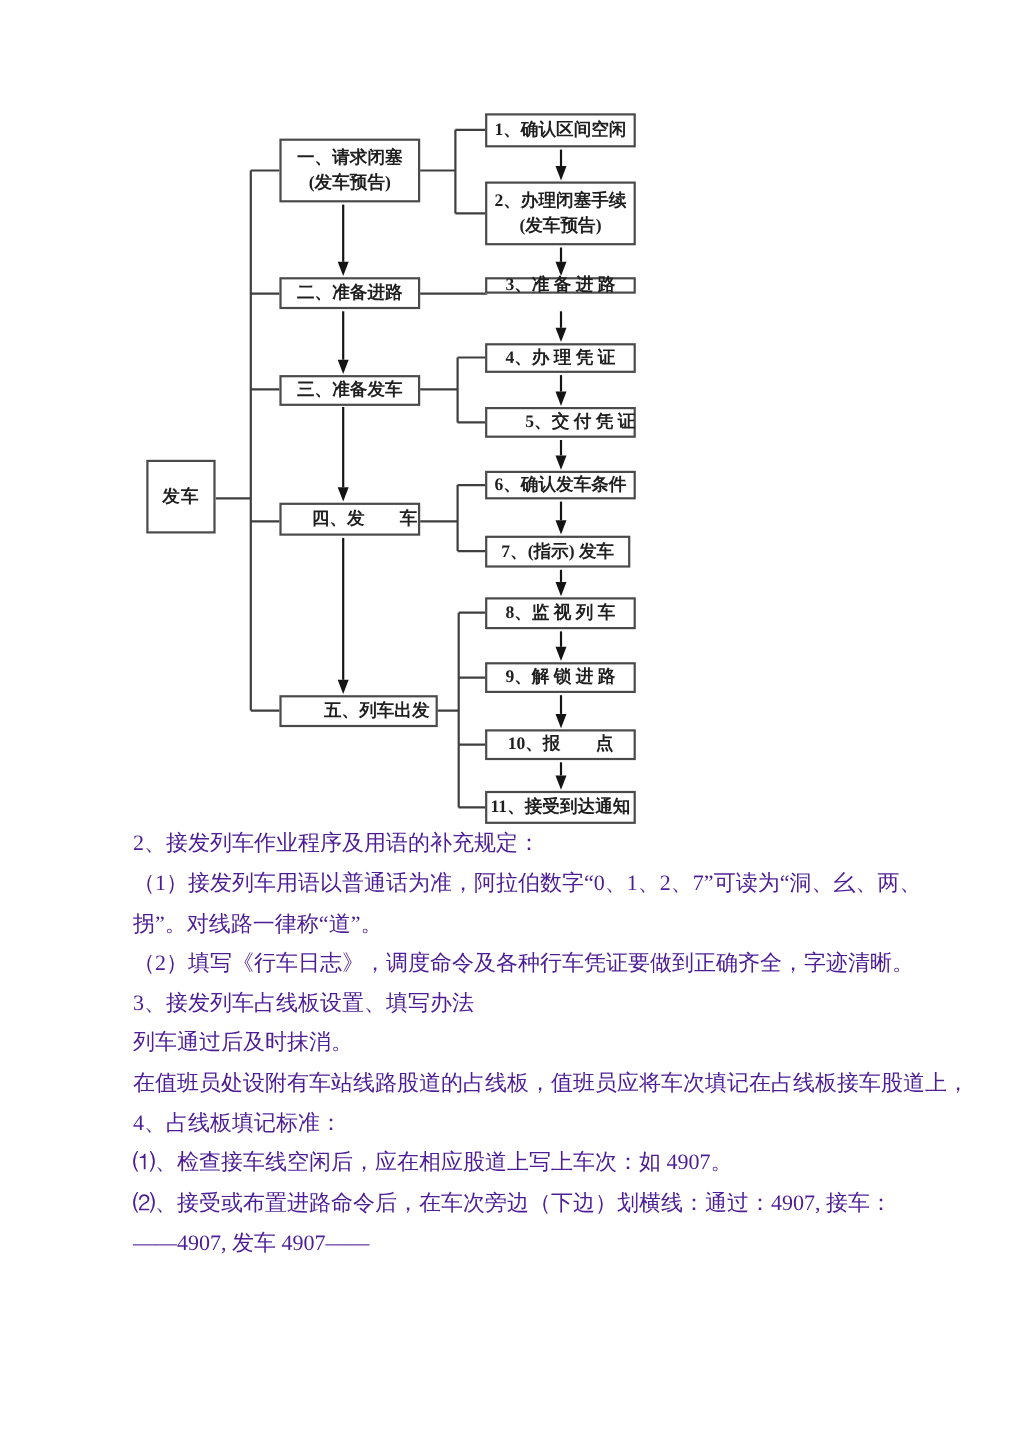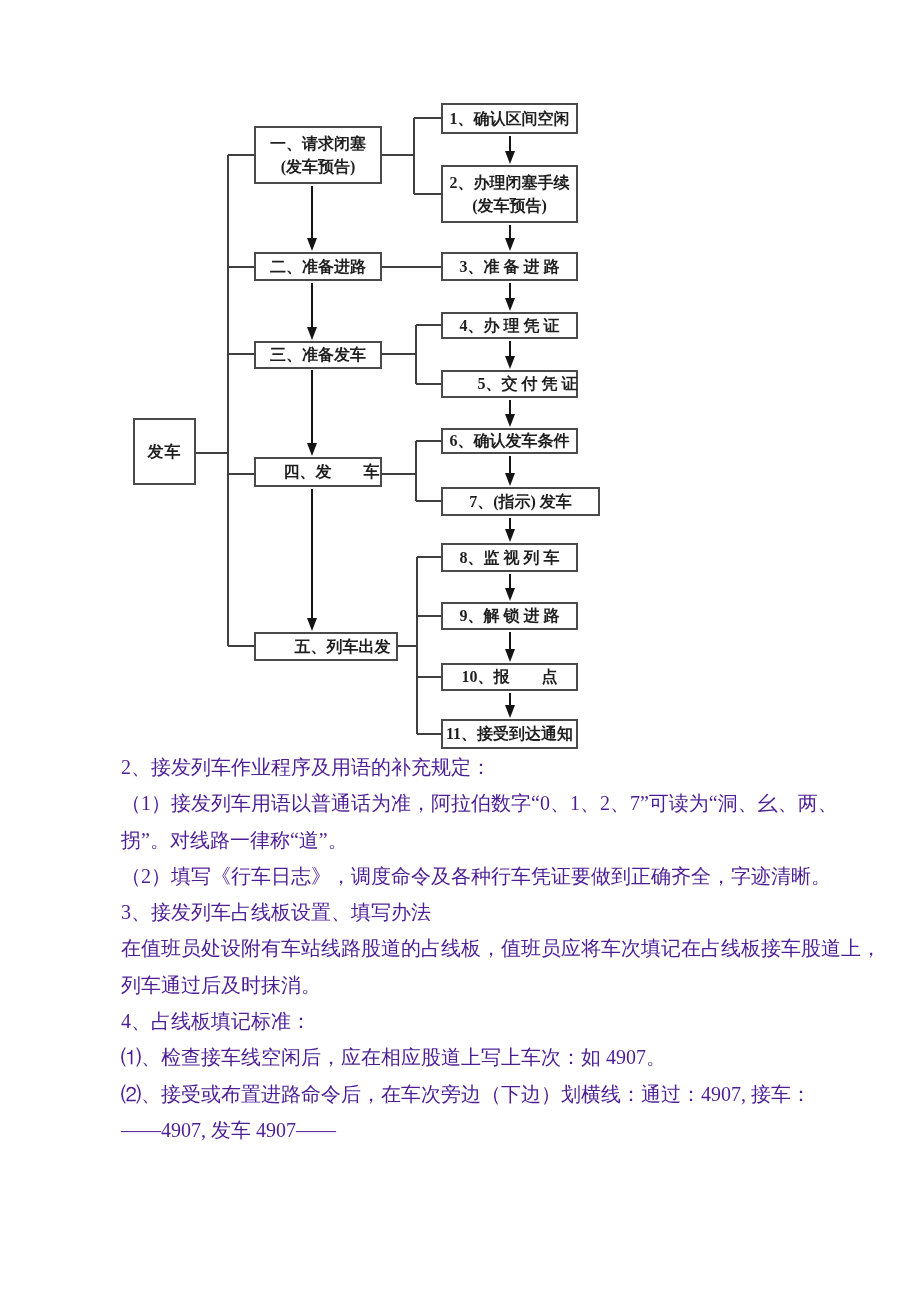--- a/index.html
+++ b/index.html
@@ -100,33 +100,33 @@
     <span>五、列车出发</span>
   </div>
 
   <div class="fbox" style="left:441px;top:103px;width:137px;height:31px;">
     <span>1、确认区间空闲</span>
   </div>
   <div class="fbox" style="left:441px;top:165px;width:137px;height:58px;">
     <span>2、办理闭塞手续</span>
     <span>(发车预告)</span>
   </div>
-  <div class="fbox" style="left:441px;top:252px;width:137px;height:29px;">
+  <div class="fbox" style="left:441px;top:252px;width:137px;height:15px;">
     <span>3、准 备 进 路</span>
   </div>
   <div class="fbox" style="left:441px;top:312px;width:137px;height:27px;">
     <span>4、办 理 凭 证</span>
   </div>
   <div class="fbox" style="left:441px;top:370px;width:137px;height:28px;padding-left:36px;">
     <span>5、交 付 凭 证</span>
   </div>
   <div class="fbox" style="left:441px;top:428px;width:137px;height:26px;">
     <span>6、确认发车条件</span>
   </div>
-  <div class="fbox" style="left:441px;top:487px;width:159px;height:29px;">
+  <div class="fbox" style="left:441px;top:487px;width:132px;height:29px;">
     <span>7、(指示) 发车</span>
   </div>
   <div class="fbox" style="left:441px;top:543px;width:137px;height:29px;">
     <span>8、监 视 列 车</span>
   </div>
   <div class="fbox" style="left:441px;top:602px;width:137px;height:28px;">
     <span>9、解 锁 进 路</span>
   </div>
   <div class="fbox" style="left:441px;top:663px;width:137px;height:28px;">
     <span>10、报　　点</span>
@@ -134,21 +134,21 @@
   <div class="fbox" style="left:441px;top:719px;width:137px;height:30px;">
     <span>11、接受到达通知</span>
   </div>
 
   <div class="textblock">
     <div class="tline">2、接发列车作业程序及用语的补充规定：</div>
     <div class="tline">（1）接发列车用语以普通话为准，阿拉伯数字“0、1、2、7”可读为“洞、幺、两、</div>
     <div class="tline">拐”。对线路一律称“道”。</div>
     <div class="tline">（2）填写《行车日志》，调度命令及各种行车凭证要做到正确齐全，字迹清晰。</div>
     <div class="tline">3、接发列车占线板设置、填写办法</div>
+    <div class="tline">列车通过后及时抹消。</div>
     <div class="tline">在值班员处设附有车站线路股道的占线板，值班员应将车次填记在占线板接车股道上，</div>
-    <div class="tline">列车通过后及时抹消。</div>
     <div class="tline">4、占线板填记标准：</div>
     <div class="tline">⑴、检查接车线空闲后，应在相应股道上写上车次：如 4907。</div>
     <div class="tline">⑵、接受或布置进路命令后，在车次旁边（下边）划横线：通过：4907, 接车：</div>
     <div class="tline">——4907, 发车 4907——</div>
   </div>
 
 </div>
 
 </body></html>

